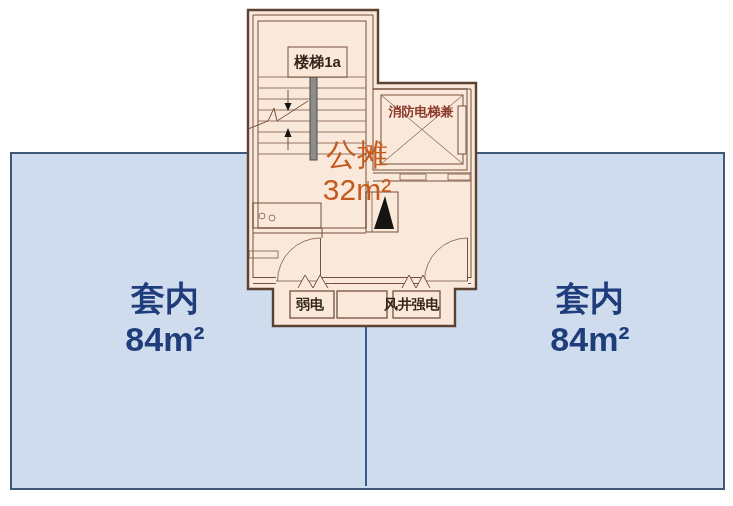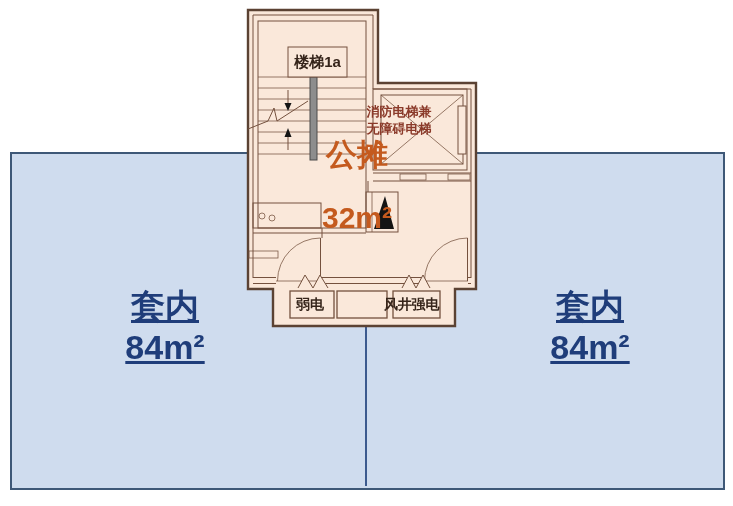--- a/index.html
+++ b/index.html
@@ -34,29 +34,29 @@
   svg{position:absolute;left:0;top:0;}
   .ln{stroke:var(--plan-line);stroke-width:1;fill:none;}
   .ln-thin{stroke:var(--plan-line);stroke-width:.75;fill:none;}
   .outline{fill:var(--plan-fill);stroke:var(--plan-border);stroke-width:2.4;}
   .fillbox{fill:var(--plan-fill);stroke:var(--plan-line);stroke-width:1;}
   .fillbox-b{fill:var(--plan-fill);stroke:var(--plan-line);stroke-width:1.3;}
   .dark{fill:#141414;stroke:none;}
   .divbar{fill:#8d8d8d;stroke:#4a4a4a;stroke-width:1;}
   .txt{position:absolute;text-align:center;color:var(--label-text);}
   .stair-label{left:288px;top:47px;width:59px;height:30px;line-height:30px;font-size:15px;font-weight:bold;}
-  .elev-label{left:352px;top:103px;width:94px;font-size:13px;line-height:17px;font-weight:bold;color:var(--elevator-text);}
-  .shared-label{left:297px;top:137px;width:120px;color:var(--shared-text);font-weight:bold;line-height:35px;}
+  .elev-label{left:374px;top:103px;width:94px;font-size:13px;line-height:17px;font-weight:bold;color:var(--elevator-text);}
+  .shared-label{left:297px;top:137px;width:120px;color:var(--shared-text);font-weight:normal;line-height:35px;}
   .shared-label .l1{font-size:31px;}
-  .shared-label .l2{font-size:30px;margin-top:28px;}
+  .shared-label .l2{font-size:30px;}
   .util-label{top:291px;height:27px;line-height:27px;font-size:14px;font-weight:bold;}
   #util-label-0{left:290px;width:40px;}
   #util-label-1{left:337px;width:50px;margin-left:36px;}
   #util-label-2{left:393px;width:65px;}
-  .suite-label{top:286px;width:140px;color:var(--suite-text);font-weight:bold;font-size:34px;line-height:41px;text-decoration:underline;}
+  .suite-label{top:278px;width:140px;color:var(--suite-text);font-weight:bold;font-size:34px;line-height:41px;}
   #suite-left-label{left:95px;}
   #suite-right-label{left:520px;}
   .watermark{left:572px;top:457px;width:150px;font-size:22px;color:var(--watermark);opacity:.85;text-align:left;white-space:nowrap;}
 </style>
 </head>
 <body>
 
 <div id="canvas">
 
   <div id="suite-band" class="abs"></div>
@@ -140,21 +140,20 @@
       <rect class="fillbox-b" x="290" y="291" width="44" height="27"></rect>
       <rect class="fillbox-b" x="337" y="291" width="50" height="27"></rect>
       <rect class="fillbox-b" x="393" y="291" width="47" height="27"></rect>
     </g>
   </svg>
 
   <div class="txt stair-label abs">楼梯1a</div>
 
   <div class="txt elev-label abs">
     <div>消防电梯兼</div>
-    <div>无障碍电梯</div>
   </div>
 
   <div class="txt shared-label abs">
     <div class="l1">公摊</div>
     <div class="l2">32m²</div>
   </div>
 
   <div id="util-label-0" class="txt util-label abs">弱电</div>
   <div id="util-label-1" class="txt util-label abs">风井</div>
   <div id="util-label-2" class="txt util-label abs">强电</div>

